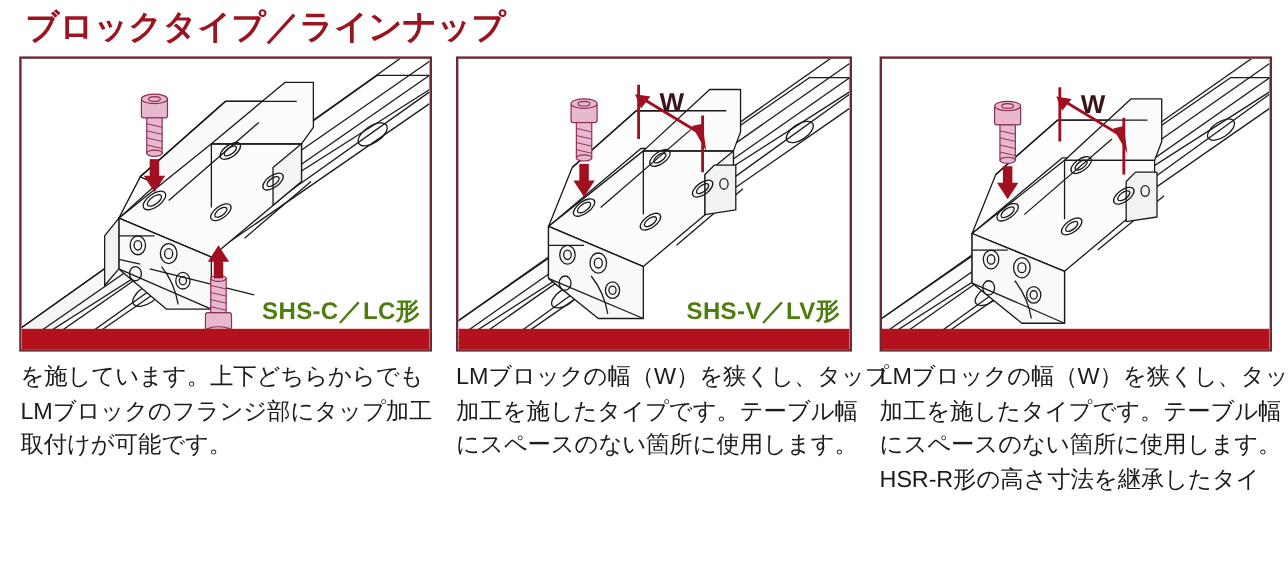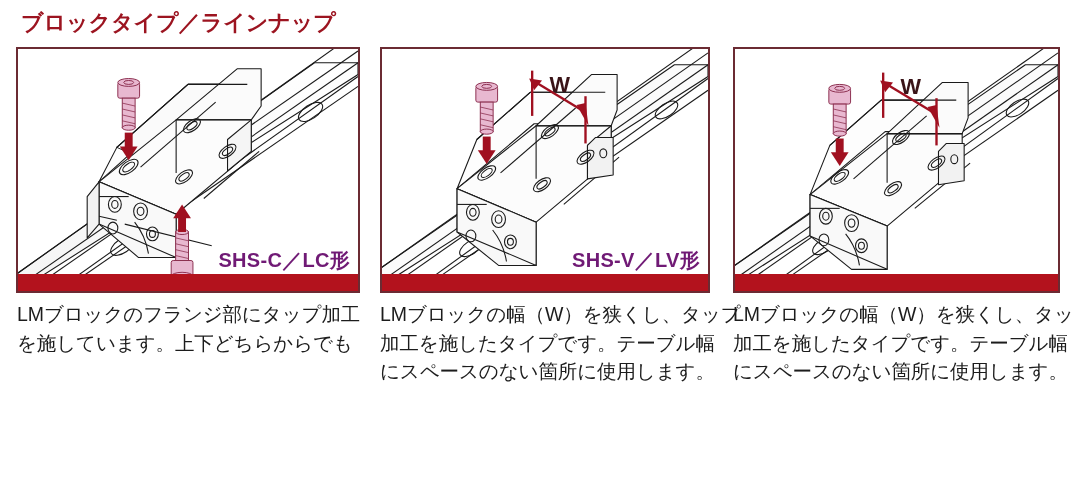--- a/index.html
+++ b/index.html
@@ -7,21 +7,21 @@
     width:1073px;height:489px;
     background:#ffffff;
     font-family:"Liberation Sans","DejaVu Sans",sans-serif;
     position:relative;
     overflow:hidden;
     -webkit-font-smoothing:antialiased;
   }
   .page-title{
     position:absolute;
     left:21px;top:7px;
-    font-size:22px;
+    font-size:28px;
     font-weight:bold;
     color:#9c1420;
     letter-spacing:0px;
     white-space:nowrap;
     line-height:32px;
   }
   .panels{
     position:absolute;
     left:0;top:47px;
     width:1073px;height:250px;
@@ -44,21 +44,21 @@
     left:0;right:0;bottom:0;
     height:17px;
     background:#b3121d;
   }
   .panel-label{
     position:absolute;
     right:8px;
     bottom:20px;
     font-size:20px;
     font-weight:bold;
-    color:#701a75;
+    color:#4d7c0f;
     white-space:nowrap;
     line-height:22px;
     letter-spacing:0.3px;
   }
   .illus{
     position:absolute;
     left:0;top:0;
     width:100%;height:100%;
   }
   .captions{
@@ -376,28 +376,30 @@
         <text x="178" y="46" font-family="Liberation Sans, sans-serif" font-size="22" font-weight="bold" fill="#3a1418" text-anchor="middle">W</text>
       </g>
     </svg>
 
     <div class="panel-bar"></div>
   </div>
 </div>
 
 <div class="captions">
   <div class="caption c1">
+    <span class="ln">を施しています。上下どちらからでも</span>
     <span class="ln">LMブロックのフランジ部にタップ加工</span>
-    <span class="ln">を施しています。上下どちらからでも</span>
+    <span class="ln">取付けが可能です。</span>
   </div>
 
   <div class="caption c2">
     <span class="ln">LMブロックの幅（W）を狭くし、タップ</span>
     <span class="ln">加工を施したタイプです。テーブル幅</span>
     <span class="ln">にスペースのない箇所に使用します。</span>
   </div>
 
   <div class="caption c3">
     <span class="ln">LMブロックの幅（W）を狭くし、タップ</span>
     <span class="ln">加工を施したタイプです。テーブル幅</span>
     <span class="ln">にスペースのない箇所に使用します。</span>
+    <span class="ln">HSR-R形の高さ寸法を継承したタイ</span>
   </div>
 </div>
 
 </body></html>

